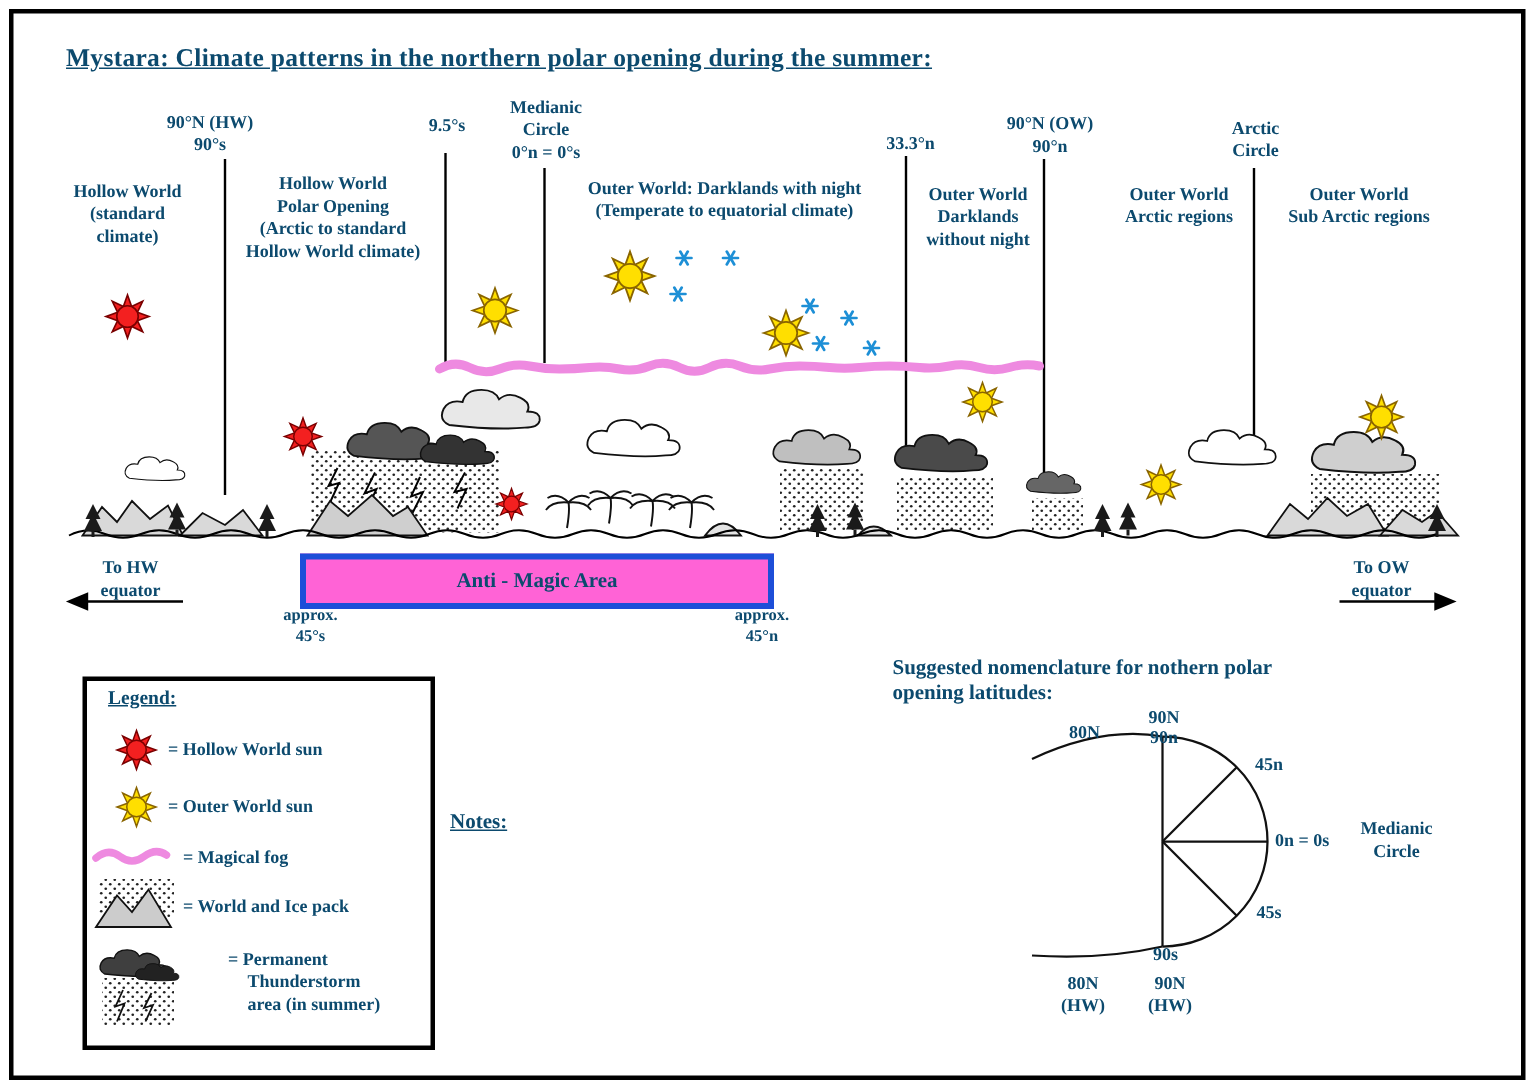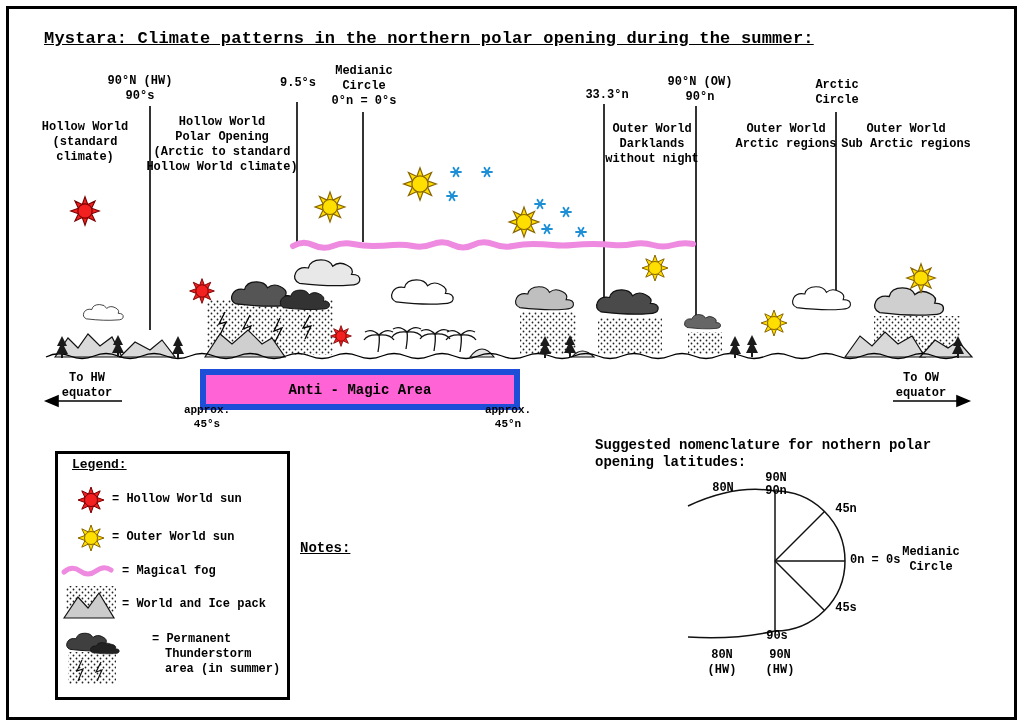--- a/index.html
+++ b/index.html
@@ -1,29 +1,29 @@
 <!DOCTYPE html>
 <html><head>
 <meta charset="utf-8">
 <style>
   html,body{margin:0;padding:0;background:#fff;}
   #stage{position:relative;width:1021px;height:724px;background:#fff;overflow:hidden;
-         font-family:Liberation Mono, monospace;color:#000000;}
+         font-family:Liberation Serif, serif;color:#0c4a6e;}
   .frame{position:absolute;left:6px;top:6px;width:1005px;height:708px;border:3px solid #000;z-index:0;}
   svg.canvas{position:absolute;left:0;top:0;z-index:1;}
   .txt{position:absolute;z-index:3;font-weight:bold;white-space:pre-line;width:max-content;line-height:1.25;}
   .ctr{text-align:center;transform:translateX(-50%);}
   .title{font-size:17px;text-decoration:underline;letter-spacing:.2px;}
   .sm{font-size:12px;}
   .xs{font-size:11px;}
   .notes{font-size:14px;line-height:1.22;}
   .u{text-decoration:underline;}
   .hang{padding-left:13px;text-indent:-13px;margin-left:32px;}
   .antimagic{position:absolute;left:200px;top:369px;width:308px;height:29px;z-index:2;
-             background:#ff63d6;border:6px solid #1d4ed8;display:flex;align-items:center;justify-content:center;
+             background:#ff63d6;border:4px solid #1d4ed8;display:flex;align-items:center;justify-content:center;
              font-weight:bold;font-size:14px;}
   .legendbox{position:absolute;left:55px;top:451px;width:229px;height:243px;border:3px solid #000;z-index:2;background:transparent;}
 </style>
 </head>
 <body>
 
 <div id="stage">
   <div class="frame"></div>
 
   <svg class="canvas" width="1021" height="724" viewBox="0 0 1021 724">
@@ -195,20 +195,22 @@
   <div class="txt sm ctr" style="left:837px;top:78px;">Arctic
 Circle</div>
 
   <div class="txt sm ctr" style="left:85px;top:120px;">Hollow World
 (standard
 climate)</div>
   <div class="txt sm ctr" style="left:222px;top:115px;">Hollow World
 Polar Opening
 (Arctic to standard
 Hollow World climate)</div>
+  <div class="txt sm ctr" style="left:483px;top:118px;">Outer World: Darklands with night
+(Temperate to equatorial climate)</div>
   <div class="txt sm ctr" style="left:652px;top:122px;">Outer World
 Darklands
 without night</div>
   <div class="txt sm ctr" style="left:786px;top:122px;">Outer World
 Arctic regions</div>
   <div class="txt sm ctr" style="left:906px;top:122px;">Outer World
 Sub Arctic regions</div>
 
   <div class="antimagic">
     <span>Anti - Magic Area</span>

